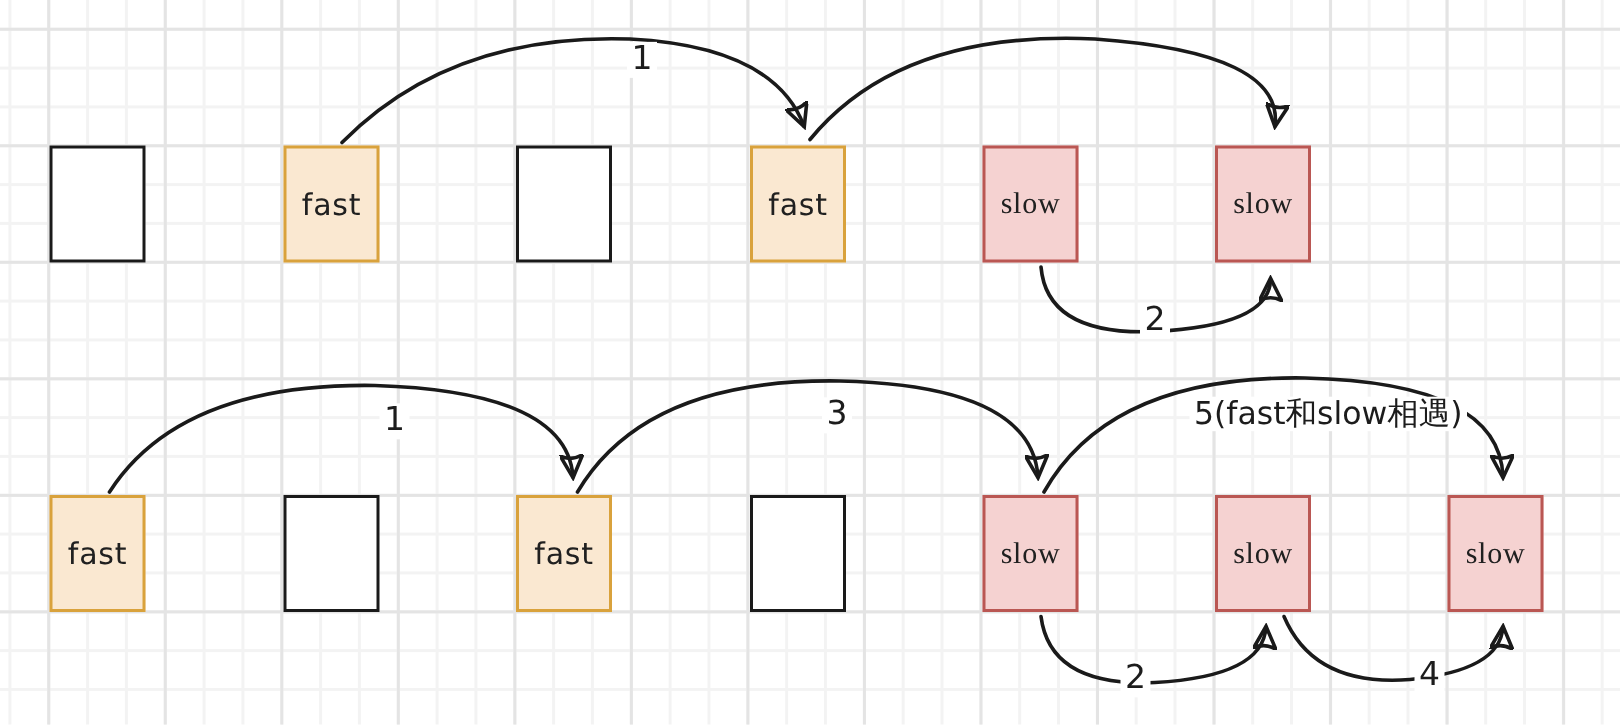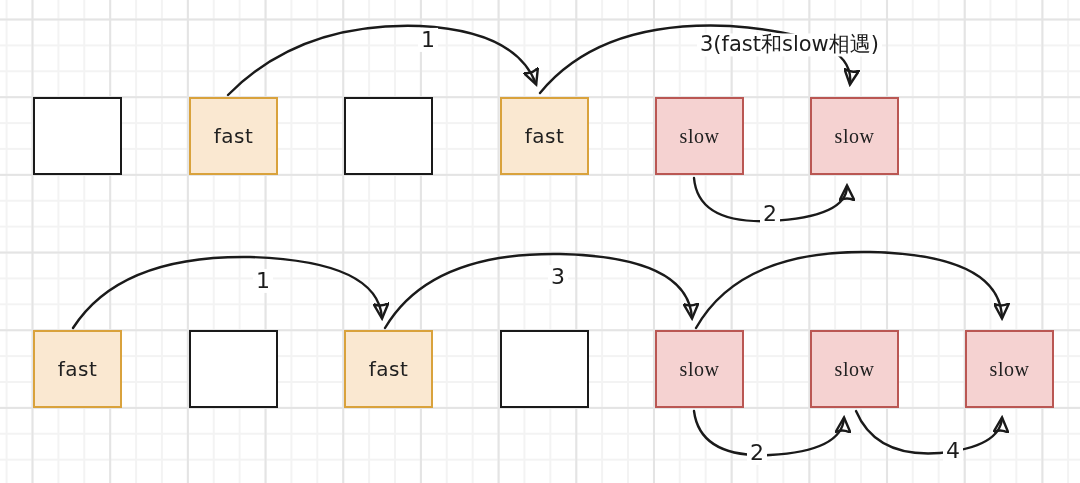--- a/index.html
+++ b/index.html
@@ -16,21 +16,21 @@
       linear-gradient(90deg, #e4e4e4 2px, transparent 2px),
       linear-gradient(#e4e4e4 2px, transparent 2px),
       linear-gradient(90deg, #f3f3f3 2px, transparent 2px),
       linear-gradient(#f3f3f3 2px, transparent 2px);
     background-size:77.7px 77.7px,77.7px 77.7px,25.9px 25.9px,25.9px 25.9px;
     background-position:31.5px 18.5px;
   }
   .arrows{position:absolute;left:0;top:0;width:1080px;height:483px;}
   .arrows path{fill:none;stroke:#1a1a1a;stroke-width:2.4;stroke-linecap:round;}
   .box{
-    position:absolute;width:89px;height:78px;box-sizing:border-box;
+    position:absolute;width:64px;height:78px;box-sizing:border-box;
     display:flex;align-items:center;justify-content:center;
     font-size:20px;color:#202020;letter-spacing:0.5px;
   }
   .box.empty{background:#ffffff;border:2.8px solid #1a1a1a;}
   .box.fast{background:#fae8d1;border:2.5px solid #d9a23c;}
   .box.slow{background:#f5d2d1;border:2.5px solid #ba5753;font-family:Liberation Serif, serif;}
   .alabel{
     position:absolute;transform:translate(-50%,-50%);
     background:#ffffff;padding:0 3px;line-height:1.1;
     font-size:22px;color:#1c1c1c;white-space:nowrap;
@@ -95,21 +95,21 @@
       <span>slow</span>
     </div>
   <div class="box slow" style="left:810px;top:330px">
       <span>slow</span>
     </div>
   <div class="box slow" style="left:965px;top:330px">
       <span>slow</span>
     </div>
 
   <div class="alabel" style="left:428px;top:40px">1</div>
-  <div class="alabel anchor-left" style="left:697px;top:45px">3(fast和slow相遇)</div>
   <div class="alabel" style="left:770px;top:214px">2</div>
 
   <div class="alabel" style="left:263px;top:281px">1</div>
   <div class="alabel" style="left:558px;top:277px">3</div>
+  <div class="alabel anchor-left" style="left:793px;top:276px">5(fast和slow相遇)</div>
   <div class="alabel" style="left:757px;top:453px">2</div>
   <div class="alabel" style="left:953px;top:451px">4</div>
 
 </div>
 
 </body></html>

